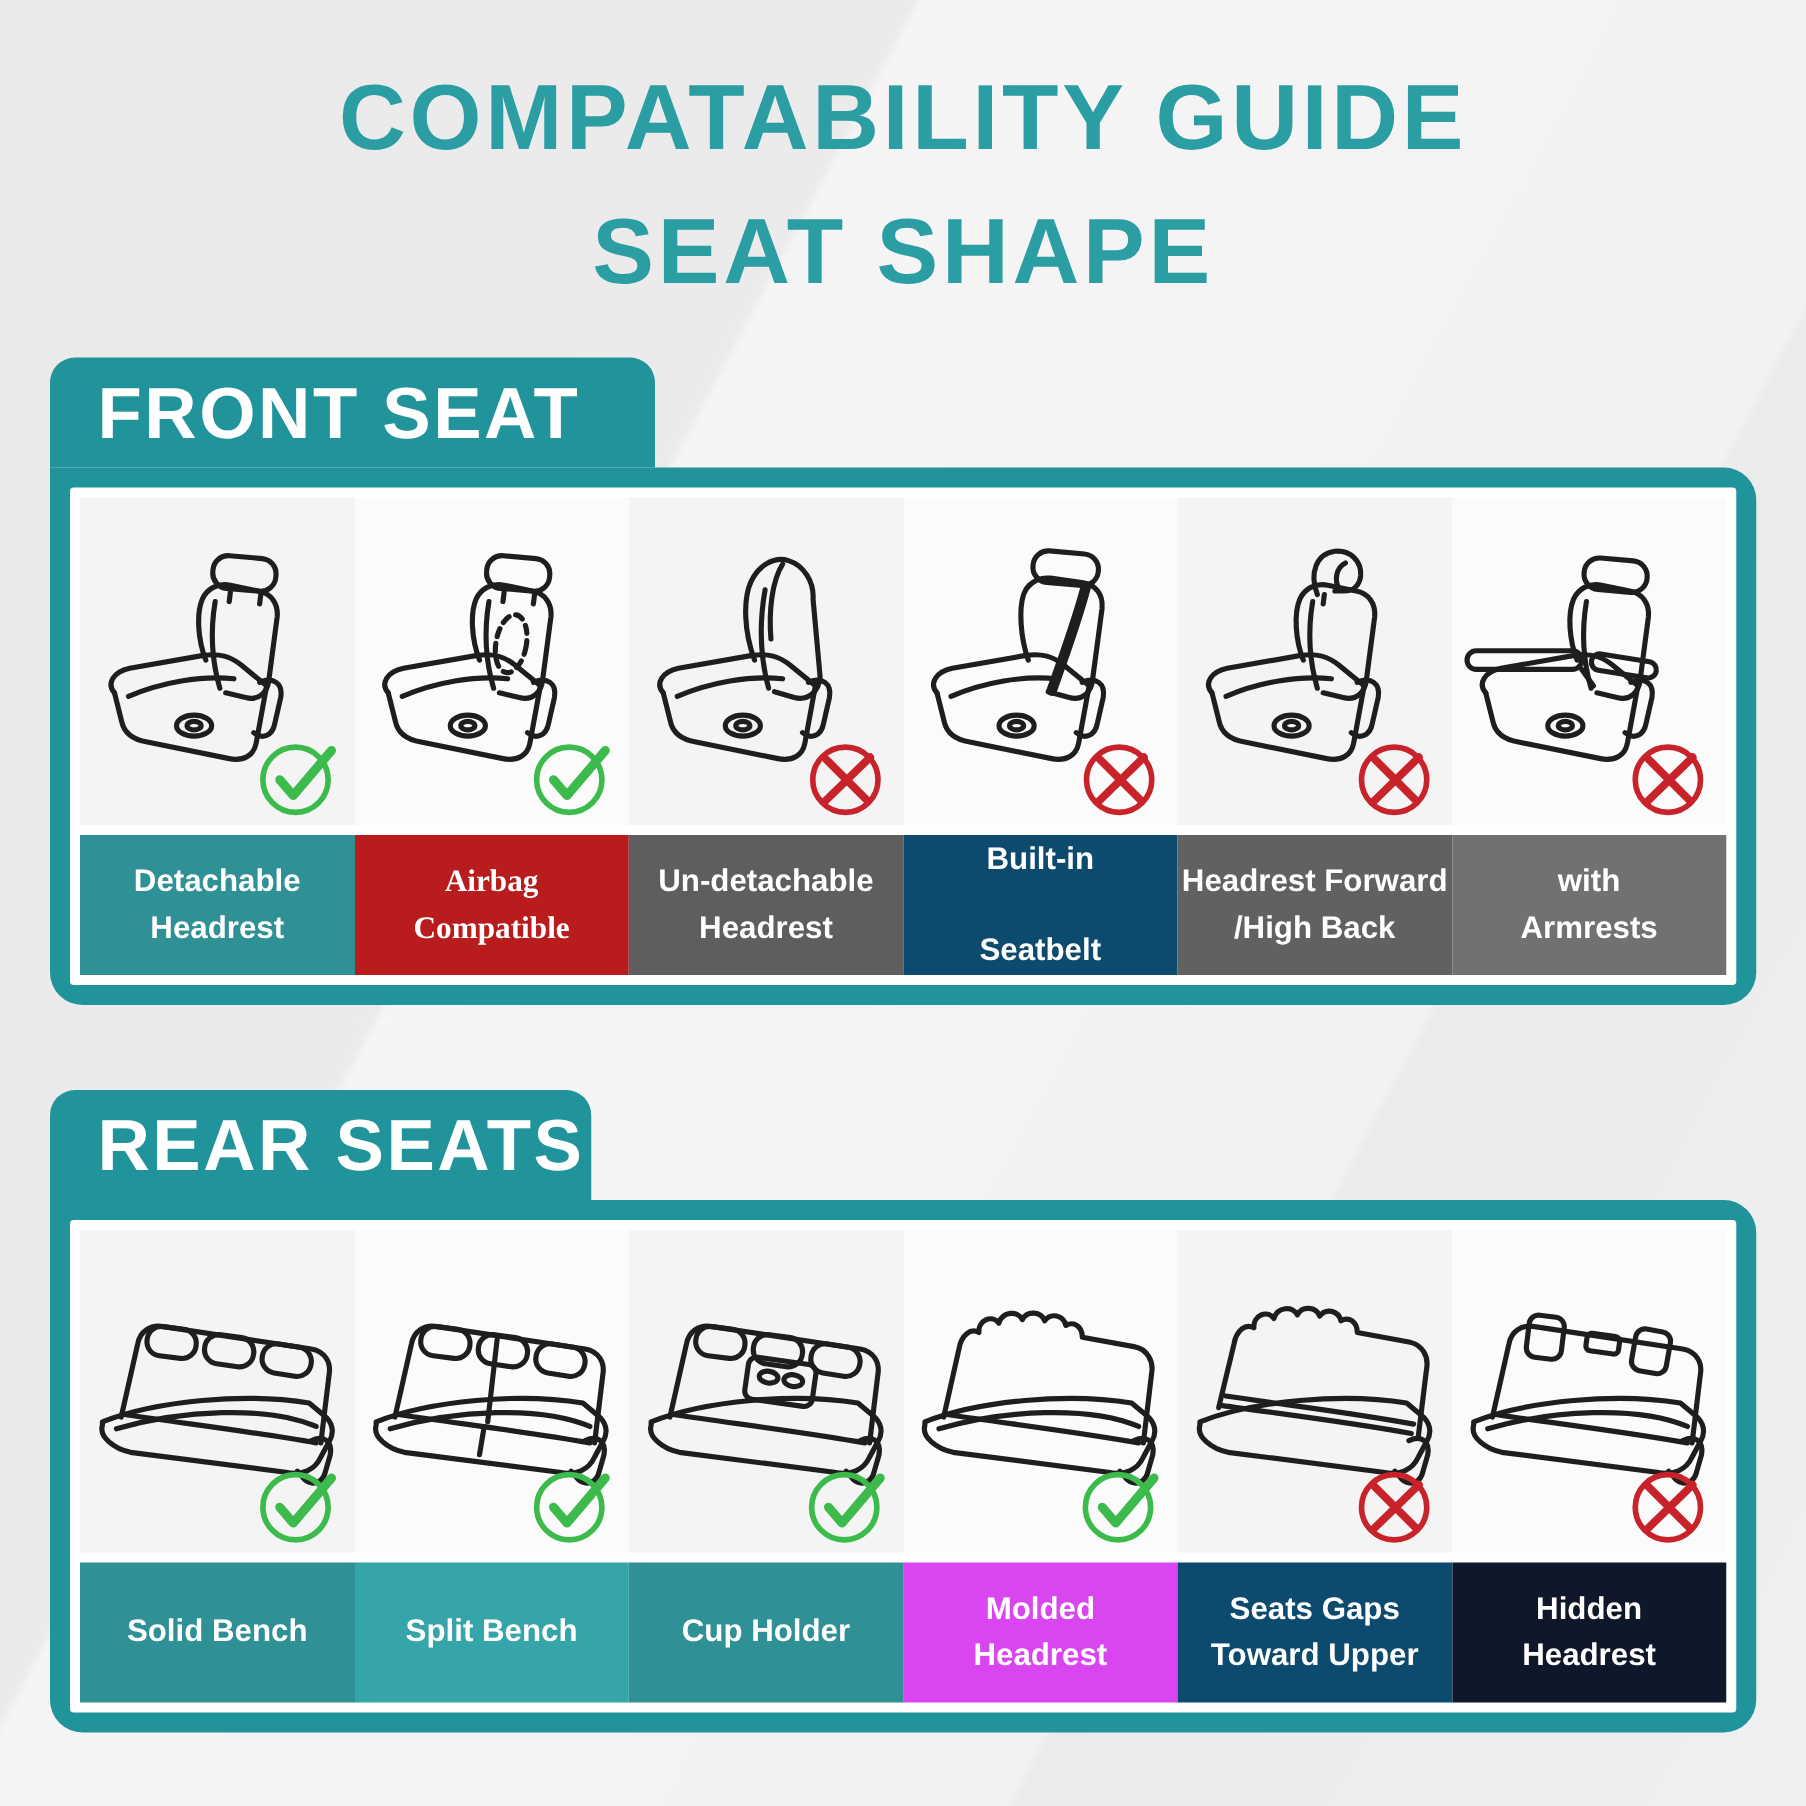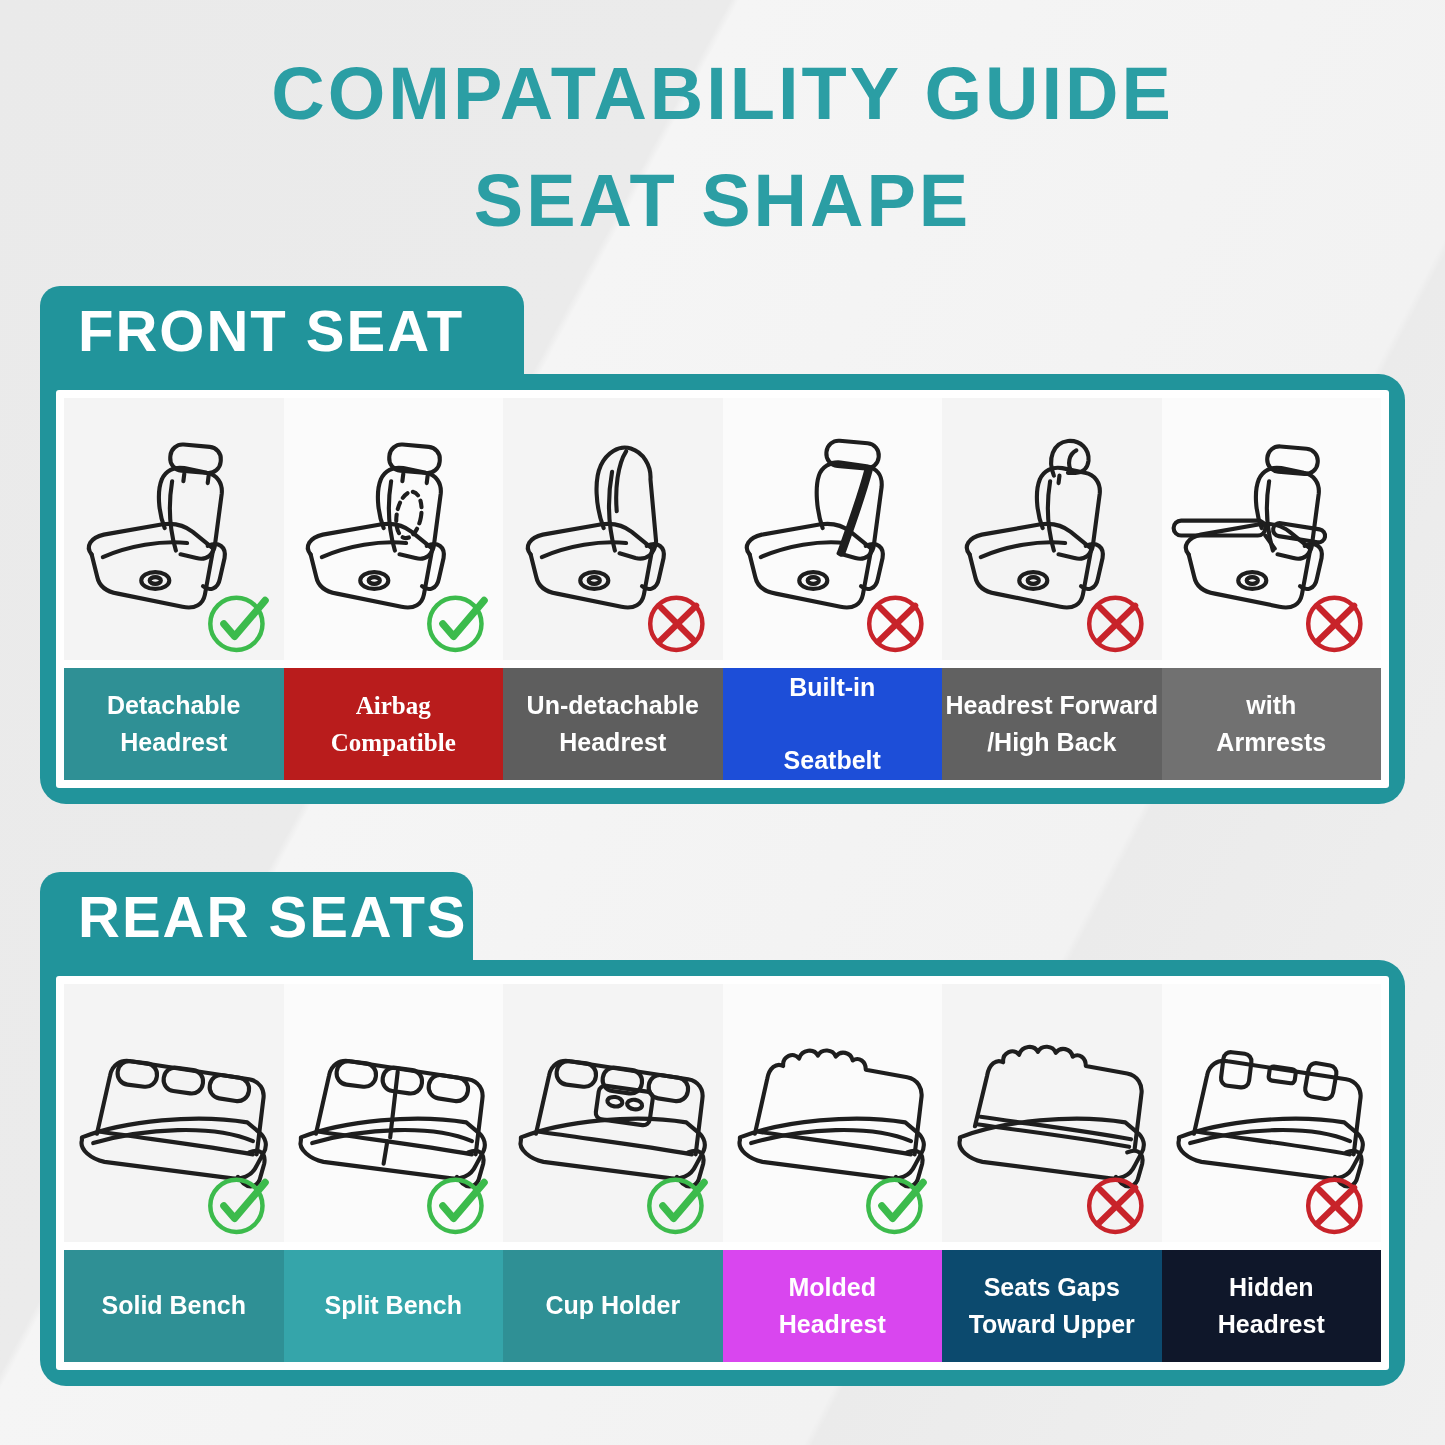--- a/index.html
+++ b/index.html
@@ -180,21 +180,21 @@
                 <path class="belt" d="M149,42 C141,72 130,102 120,130"></path>
               </svg>
               <span class="status" data-status="no">
 
                 <svg class="cross" viewBox="0 0 80 80">
                     <circle cx="37" cy="42" r="29"></circle>
                     <path d="M20,24 L56,60 M59,22 L18,62"></path>
                   </svg>
               </span>
             </div>
-            <div class="label" style="background-color: #1d4ed8; gap: 36px;">
+            <div class="label" style="background-color: #0c4a6e; gap: 36px;">
               <span>Built-in</span>
               <span>Seatbelt</span>
             </div>
           </div>
 
           <div class="card">
             <div class="img-area">
               <svg class="seat" viewBox="0 0 220 210">
                 <path d="M22,132 C15,124 21,114 35,111 L98,100 C112,98 121,101 130,108 L152,126"></path>
                 <path d="M22,132 L28,156 C30,166 38,172 50,174 L119,188 C133,191 141,185 143,175 L152,126"></path>

